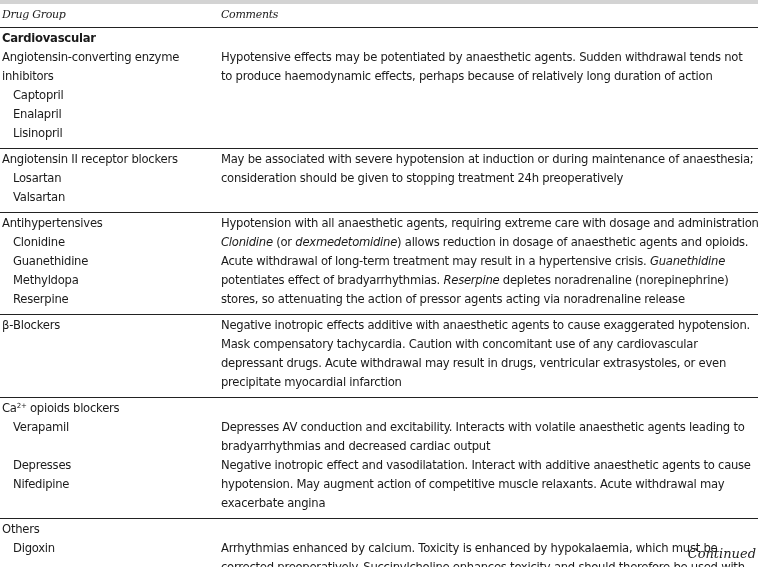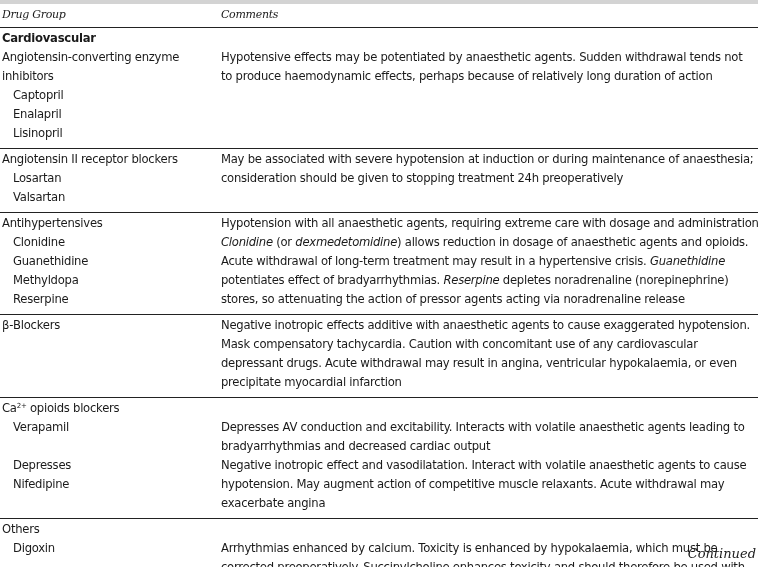--- a/index.html
+++ b/index.html
@@ -100,39 +100,39 @@
       </td>
     </tr>
 
     <tr class="grp">
       <td class="left">
         <span class="line">β-Blockers</span>
       </td>
       <td class="right">
         <span class="line">Negative inotropic effects additive with anaesthetic agents to cause exaggerated hypotension.</span>
         <span class="line">Mask compensatory tachycardia. Caution with concomitant use of any cardiovascular</span>
-        <span class="line">depressant drugs. Acute withdrawal may result in angina, ventricular hypokalaemia, or even</span>
+        <span class="line">depressant drugs. Acute withdrawal may result in drugs, ventricular extrasystoles, or even</span>
         <span class="line">precipitate myocardial infarction</span>
       </td>
     </tr>
 
     <tr class="grp">
       <td class="left">
         <span class="line"><span>Ca</span><sup>2+</sup><span> opioids blockers</span></span>
         <span class="line indent">Verapamil</span>
         <span class="spacer"></span>
         <span class="line indent">Depresses</span>
         <span class="line indent">Nifedipine</span>
         <span class="spacer"></span>
       </td>
       <td class="right">
         <span class="spacer"></span>
         <span class="line">Depresses AV conduction and excitability. Interacts with volatile anaesthetic agents leading to</span>
         <span class="line">bradyarrhythmias and decreased cardiac output</span>
-        <span class="line">Negative inotropic effect and vasodilatation. Interact with volatile anaesthetic agents to cause</span>
+        <span class="line">Negative inotropic effect and vasodilatation. Interact with additive anaesthetic agents to cause</span>
         <span class="line">hypotension. May augment action of competitive muscle relaxants. Acute withdrawal may</span>
         <span class="line">exacerbate angina</span>
       </td>
     </tr>
 
     <tr>
       <td style="padding:1px 0 0 2px;">
         <span class="line">Others</span>
         <span class="line indent">Digoxin</span>
       </td>

